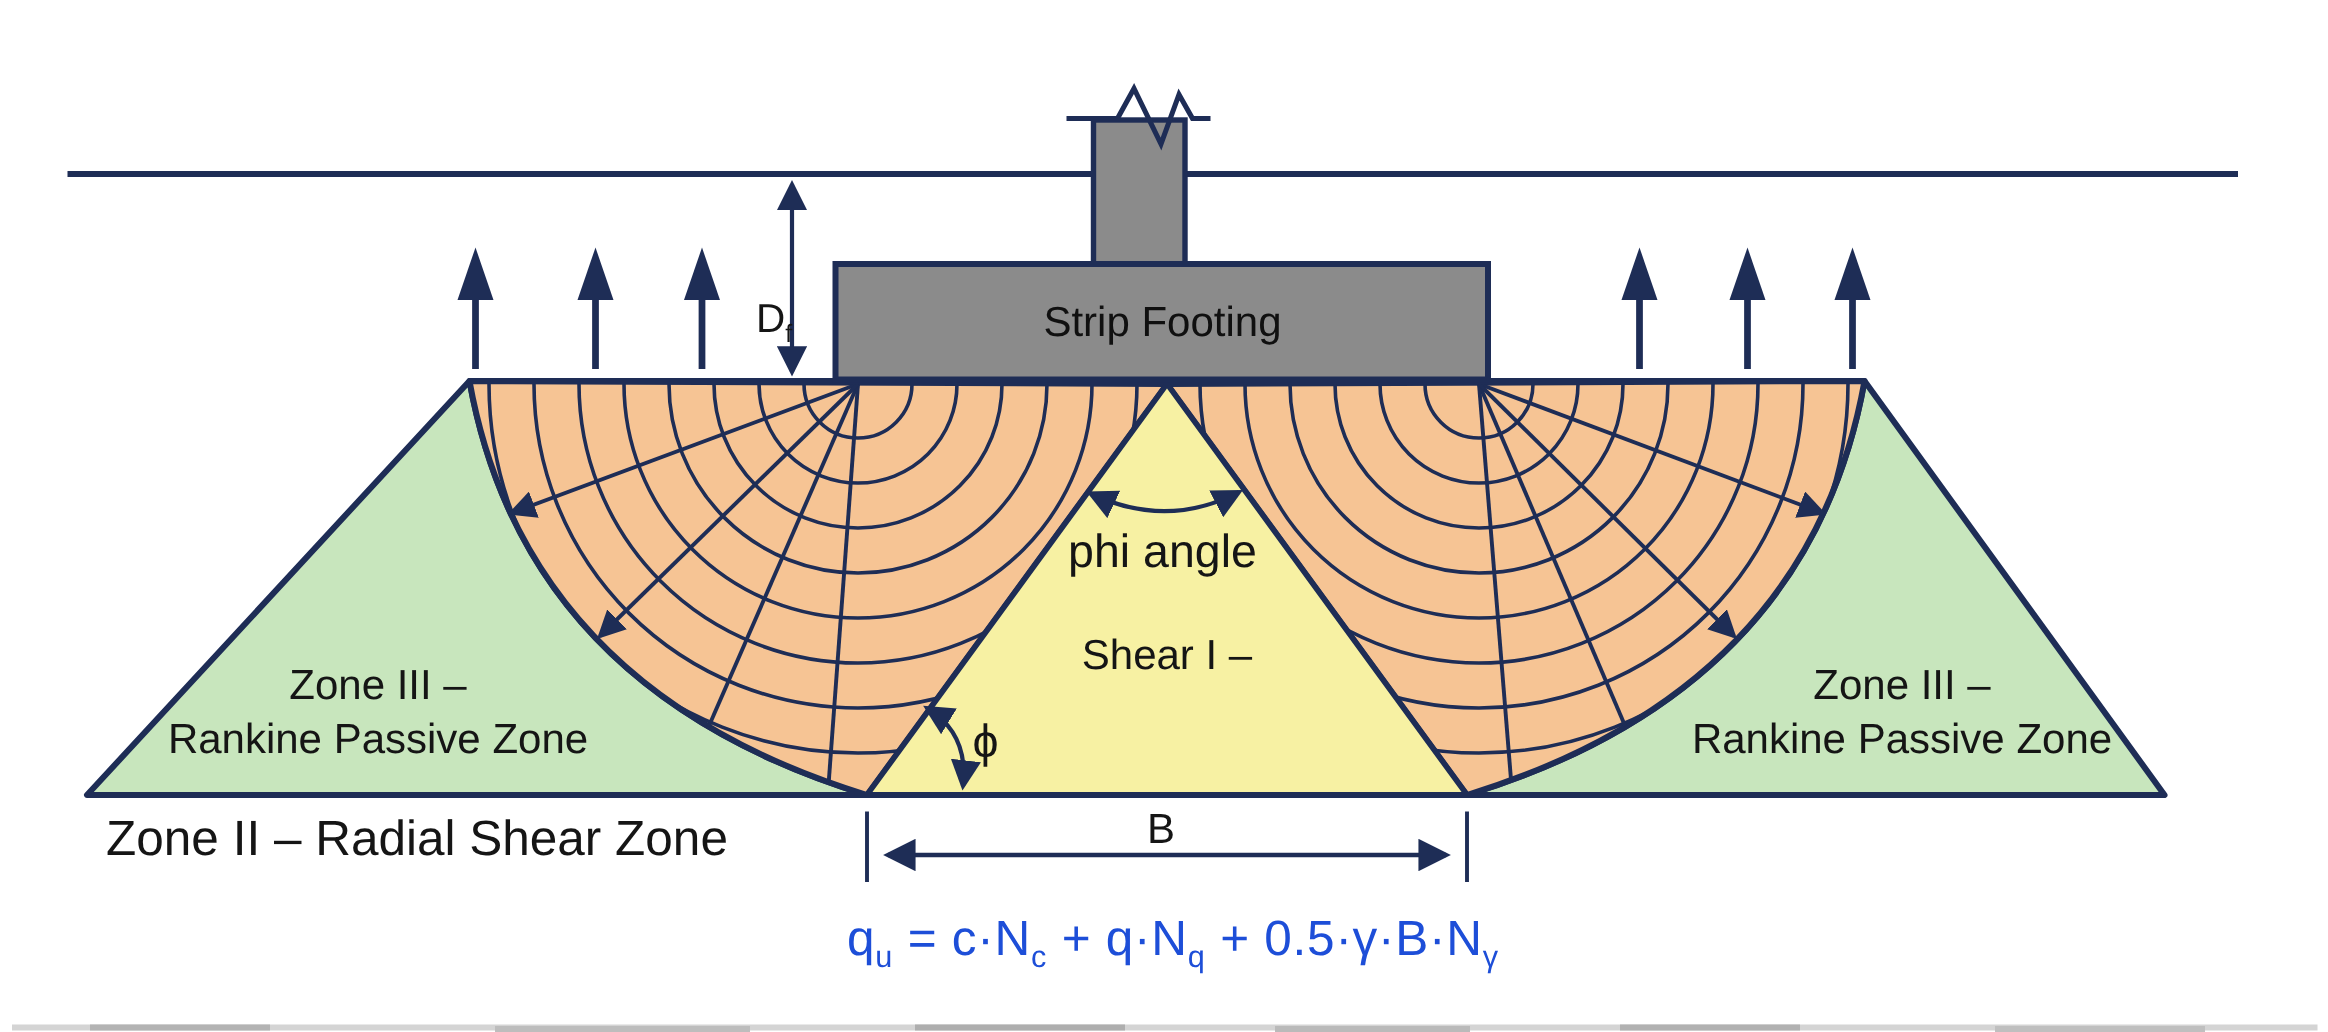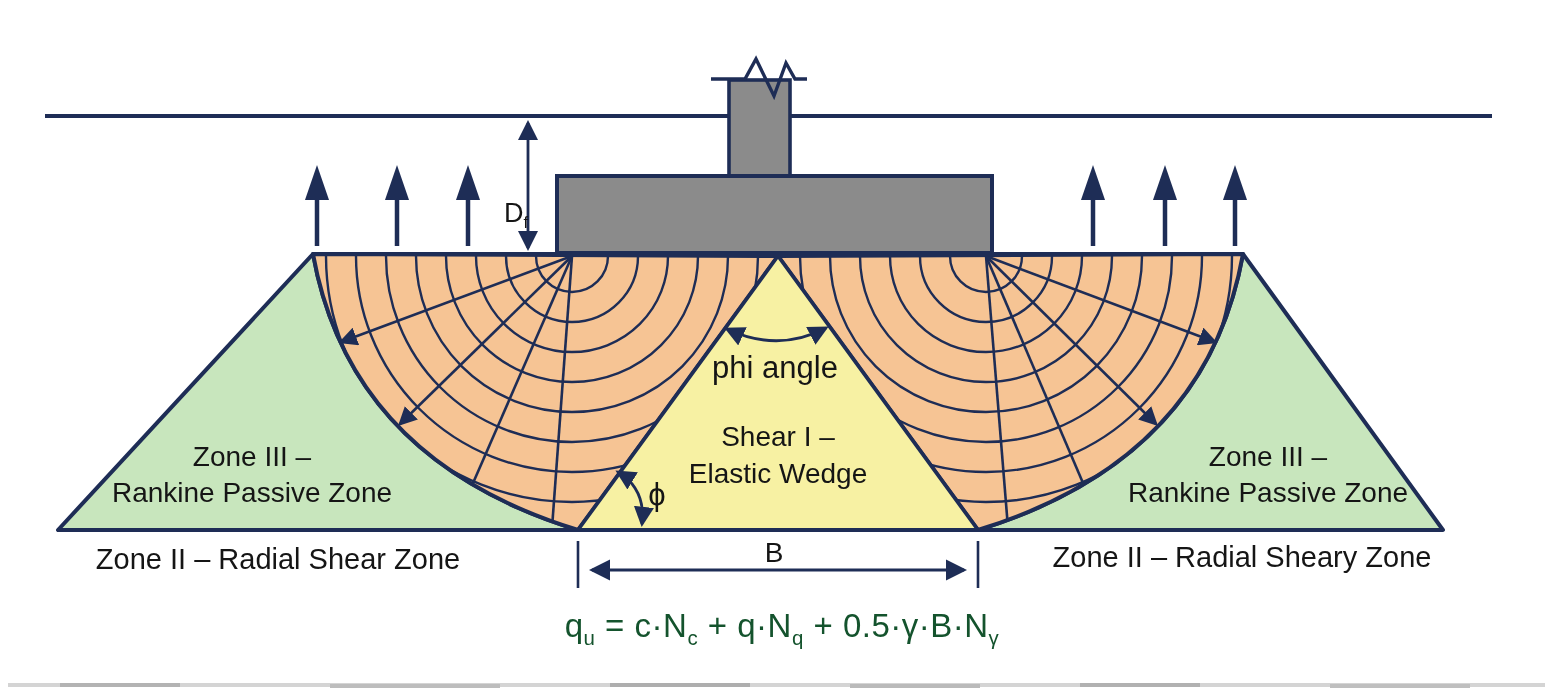--- a/index.html
+++ b/index.html
@@ -2,29 +2,29 @@
 <html><head>
 <meta charset="utf-8">
 <style>
   html,body{margin:0;padding:0;background:#ffffff;}
   #stage{position:relative;width:1552px;height:688px;background:#ffffff;overflow:hidden;
          font-family:"Liberation Sans", sans-serif;}
   #stage svg{position:absolute;left:0;top:0;}
   .lbl{position:absolute;transform:translate(-50%,-50%);white-space:nowrap;
        color:#151515;text-align:center;line-height:1.05;}
   .z3{font-size:28px;text-align:center;}
-  .z2{font-size:29px;}
+  .z2{font-size:33px;}
   .z1{font-size:28px;}
   .phiangle{font-size:31px;}
   .strip{font-size:28px;color:#101010;}
   .blab{font-size:28px;}
   .phisym{font-size:31px;}
   .dflab{font-size:27px;}
   .dflab sub,.eq sub{font-size:0.62em;}
-  .eq{font-size:33px;color:#14532d;letter-spacing:0.5px;}
+  .eq{font-size:33px;color:#1d4ed8;letter-spacing:0.5px;}
 </style>
 </head>
 <body>
 
 <div id="stage">
 
 <svg width="1552" height="688" viewBox="0 0 1552 688">
   <defs>
     <marker id="ah" viewBox="0 0 10 10" refX="8.5" refY="5" markerWidth="7.2" markerHeight="7.2" orient="auto-start-reverse">
       <path d="M0,0 L10,5 L0,10 z" fill="#1e2d56"></path>
@@ -140,36 +140,35 @@
     <rect x="8" y="683" width="1537" height="4" fill="#d4d4d4"></rect>
     <rect x="60" y="683" width="120" height="4" fill="#b3b3b3"></rect>
     <rect x="330" y="684" width="170" height="4" fill="#bdbdbd"></rect>
     <rect x="610" y="683" width="140" height="4" fill="#aeaeae"></rect>
     <rect x="850" y="684" width="130" height="4" fill="#bababa"></rect>
     <rect x="1080" y="683" width="120" height="4" fill="#b1b1b1"></rect>
     <rect x="1330" y="684" width="140" height="4" fill="#bfbfbf"></rect>
   </g>
 </svg>
 
+<div class="lbl strip" style="left:775px;top:215px;">Strip Footing</div>
 
 <div class="lbl dflab" style="left:516px;top:186px;margin-top:29px;"><span>D</span><sub>f</sub></div>
 
 <div class="lbl phiangle" style="left:775px;top:368px;">phi angle</div>
 
 <div class="lbl z1" style="left:778px;top:437px;">Shear I –</div>
-<div class="lbl z1" style="left:778px;top:474px;">Elastic Wedge</div>
 
 <div class="lbl phisym" style="left:657px;top:495px;">ϕ</div>
 
 <div class="lbl z3" style="left:252px;top:457px;">Zone III –</div>
 <div class="lbl z3" style="left:252px;top:493px;">Rankine Passive Zone</div>
 
 <div class="lbl z3" style="left:1268px;top:457px;">Zone III –</div>
 <div class="lbl z3" style="left:1268px;top:493px;">Rankine Passive Zone</div>
 
 <div class="lbl z2" style="left:278px;top:559px;">Zone II – Radial Shear Zone</div>
-<div class="lbl z2" style="left:1242px;top:557px;">Zone II – Radial Sheary Zone</div>
 
 <div class="lbl blab" style="left:774px;top:553px;">B</div>
 
 <div class="lbl eq" style="left:782px;top:629px;"><span>q</span><sub>u</sub><span> = c·N</span><sub>c</sub><span> + q·N</span><sub>q</sub><span> + 0.5·γ·B·N</span><sub>γ</sub></div>
 
 </div>
 
 </body></html>

